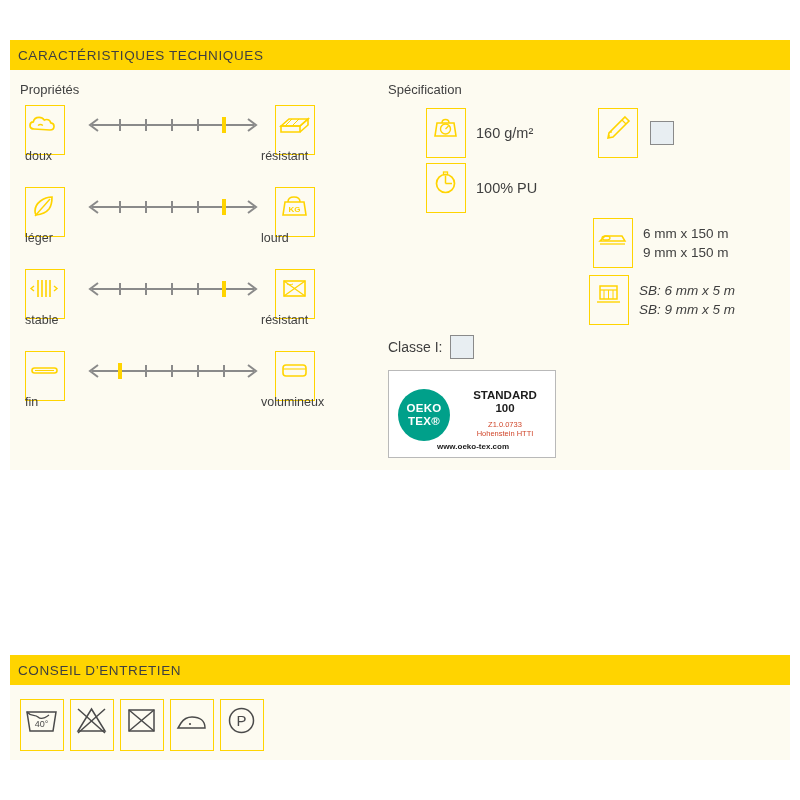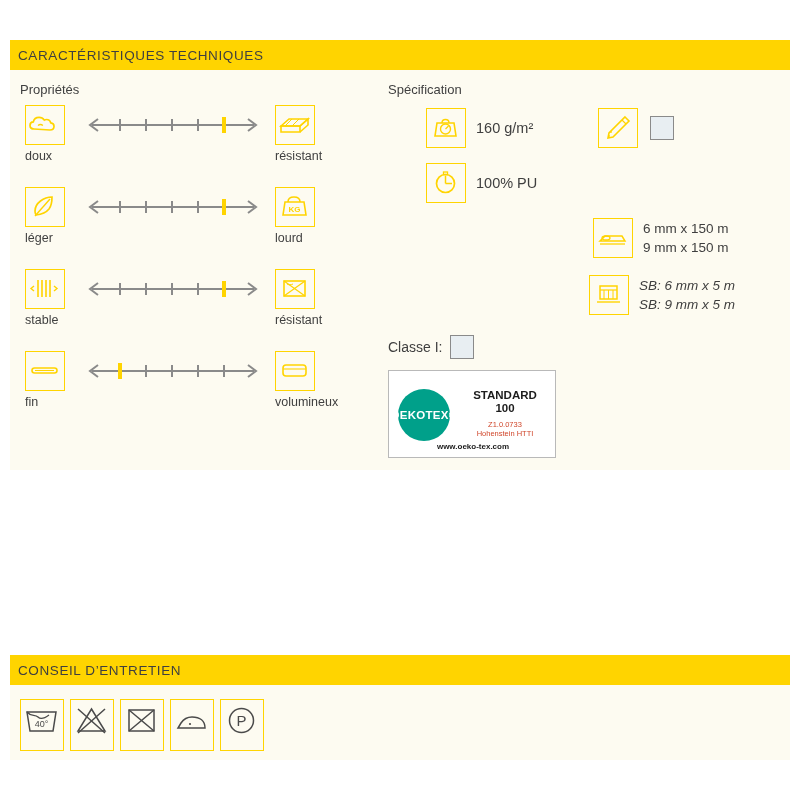--- a/index.html
+++ b/index.html
@@ -63,37 +63,37 @@
     height: 72px;
   }
   .prop-row.r0 { top: 35px; }
   .prop-row.r1 { top: 117px; }
   .prop-row.r2 { top: 199px; }
   .prop-row.r3 { top: 281px; }
 
   .icon-box {
     position: absolute;
     width: 40px;
-    height: 40px;
+    height: 50px;
     border: 1.6px solid #ffd400;
     box-sizing: border-box;
   }
   .icon-box.left { left: 5px; top: 0; }
   .icon-box.right { left: 255px; top: 0; }
   .icon-box svg { display: block; }
 
   .icon-label {
     position: absolute;
     top: 44px;
     font-size: 12.5px;
     color: #3f3f3f;
     white-space: nowrap;
   }
   .icon-label.left { left: 5px; }
-  .icon-label.right { left: 255px; }
+  .icon-label.right { left: 241px; }
 
   .scale {
     position: absolute;
     left: 62px;
     top: 9px;
     width: 182px;
     height: 22px;
   }
 
   
@@ -157,21 +157,21 @@
   #oeko-badge {
     position: absolute;
     left: 9px;
     top: 18px;
     width: 52px;
     height: 52px;
     border-radius: 50%;
     background: #00a08a;
     color: #ffffff;
     display: flex;
-    flex-direction: row;
+    flex-direction: column;
     align-items: center;
     justify-content: center;
     font-weight: bold;
     font-size: 11.5px;
     line-height: 13px;
     letter-spacing: 0.3px;
   }
   #oeko-standard {
     position: absolute;
     left: 70px;

